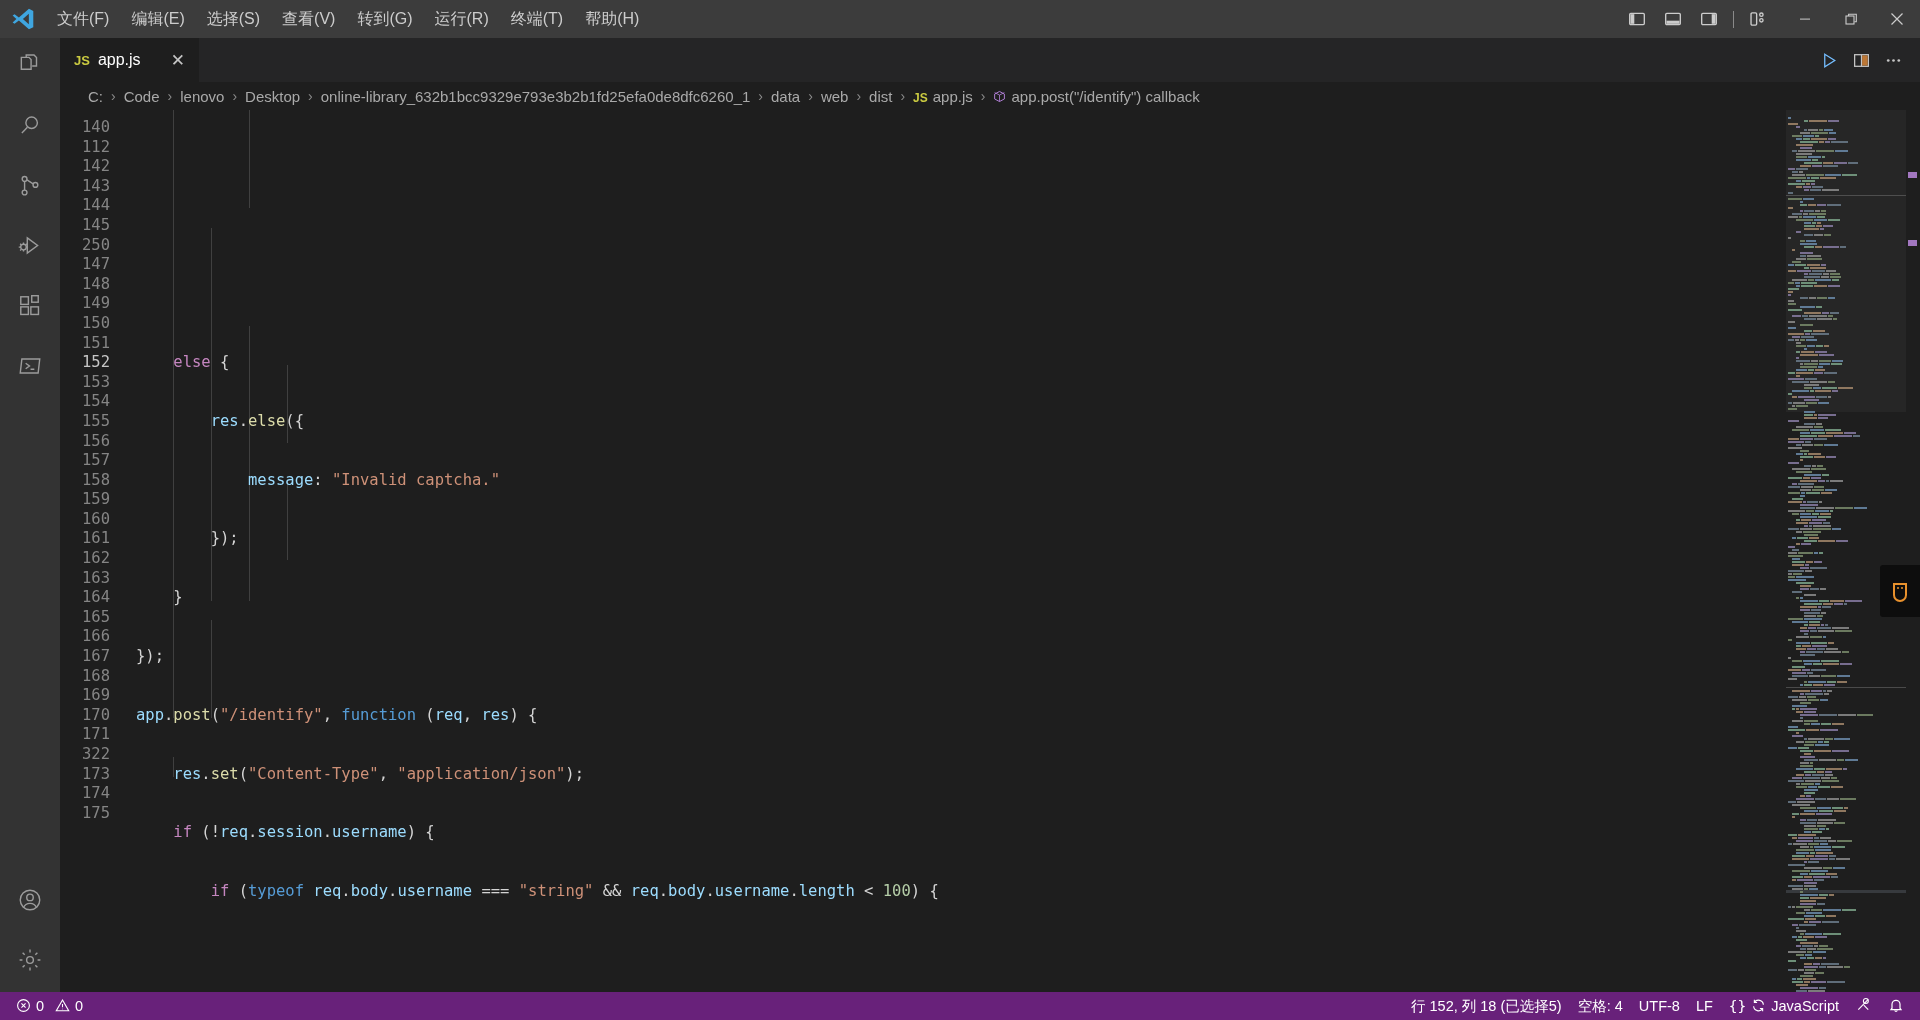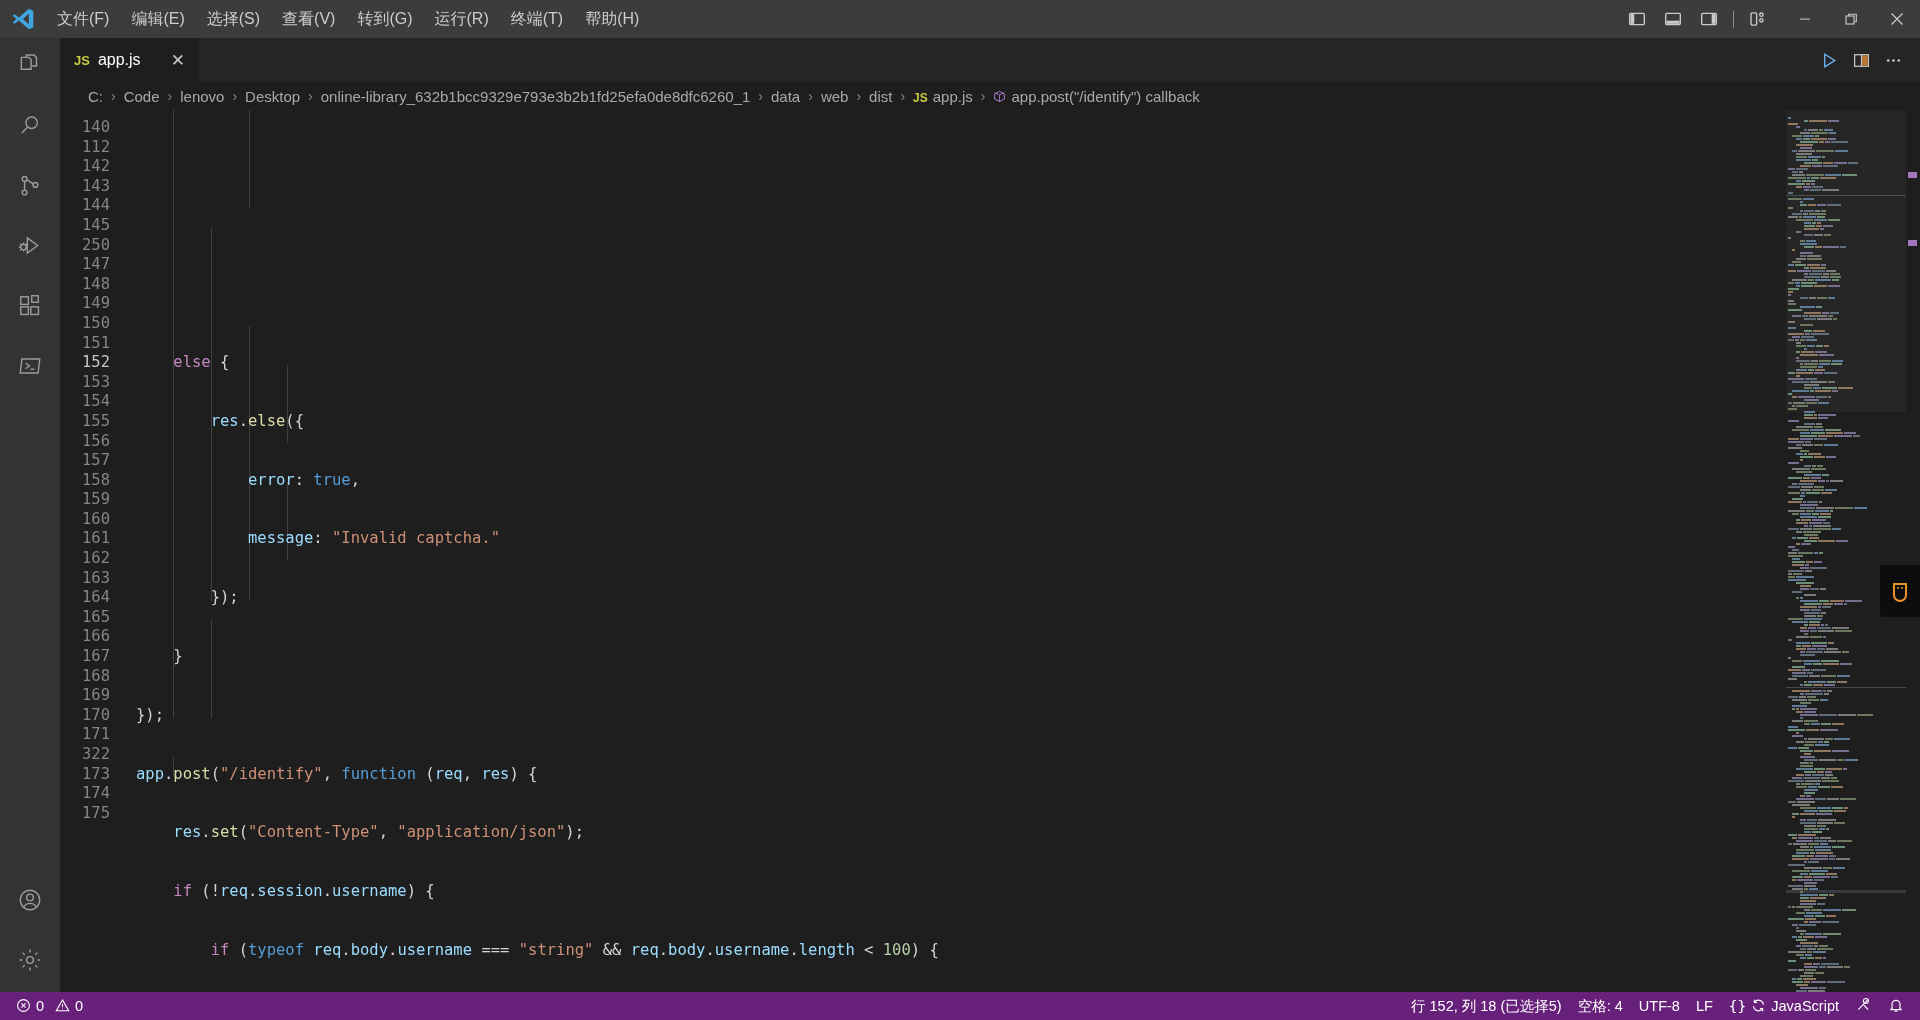--- a/index.html
+++ b/index.html
@@ -383,21 +383,20 @@
             <div class="iguide" style="left:75px; top:118px; height:373px;"></div>
             <div class="iguide" style="left:113px; top:0; height:98px;"></div>
             <div class="iguide" style="left:113px; top:216px; height:275px;"></div>
             <div class="iguide" style="left:151px; top:255px; height:78px;"></div>
             <div class="iguide" style="left:151px; top:372px; height:78px;"></div>
             <div class="iguide" style="left:75px; top:510px; height:98px;"></div>
             <div class="iguide" style="left:37px; top:647px; height:20px;"></div>
 
             <div class="line">    <span class="t-key">else</span> <span class="t-pun">{</span></div>
             <div class="line">        <span class="t-var">res</span><span class="t-pun">.</span><span class="t-fn">else</span><span class="t-pun">({</span></div>
-            <div class="line">            <span class="t-var">error</span><span class="t-pun">:</span> <span class="t-kw">true</span><span class="t-pun">,</span></div>
             <div class="line">            <span class="t-var">message</span><span class="t-pun">:</span> <span class="t-str">"Invalid captcha."</span></div>
             <div class="line">        <span class="t-pun">});</span></div>
             <div class="line">    <span class="t-pun">}</span></div>
             <div class="line"><span class="t-pun">});</span></div>
             <div class="line"><span class="t-var">app</span><span class="t-pun">.</span><span class="t-fn">post</span><span class="t-pun">(</span><span class="t-str">"/identify"</span><span class="t-pun">,</span> <span class="t-kw">function</span> <span class="t-pun">(</span><span class="t-var">req</span><span class="t-pun">,</span> <span class="t-var">res</span><span class="t-pun">) {</span></div>
             <div class="line">    <span class="t-var">res</span><span class="t-pun">.</span><span class="t-fn">set</span><span class="t-pun">(</span><span class="t-str">"Content-Type"</span><span class="t-pun">,</span> <span class="t-str">"application/json"</span><span class="t-pun">);</span></div>
             <div class="line">    <span class="t-key">if</span> <span class="t-pun">(!</span><span class="t-var">req</span><span class="t-pun">.</span><span class="t-var">session</span><span class="t-pun">.</span><span class="t-var">username</span><span class="t-pun">) {</span></div>
             <div class="line">        <span class="t-key">if</span> <span class="t-pun">(</span><span class="t-kw">typeof</span> <span class="t-var">req</span><span class="t-pun">.</span><span class="t-var">body</span><span class="t-pun">.</span><span class="t-var">username</span> <span class="t-pun">===</span> <span class="t-str">"string"</span> <span class="t-pun">&amp;&amp;</span> <span class="t-var">req</span><span class="t-pun">.</span><span class="t-var">body</span><span class="t-pun">.</span><span class="t-var">username</span><span class="t-pun">.</span><span class="t-var">length</span> <span class="t-pun">&lt;</span> <span class="t-num">100</span><span class="t-pun">) {</span></div>
             
             

